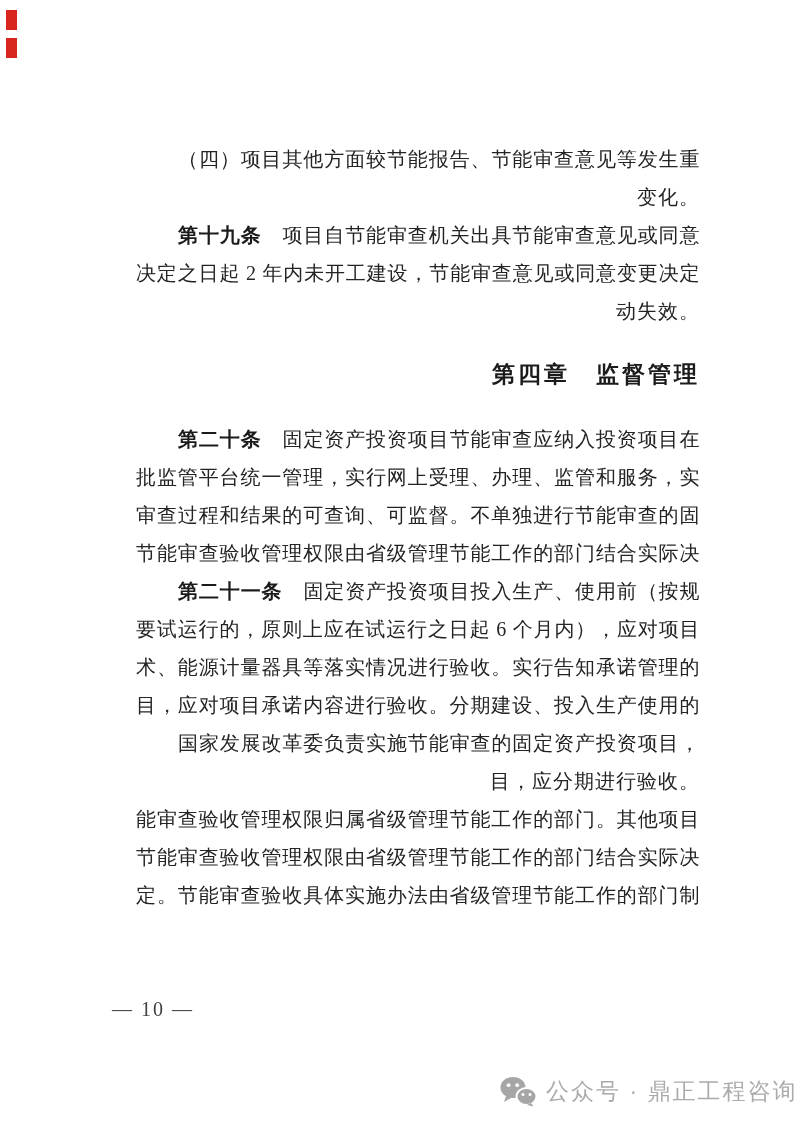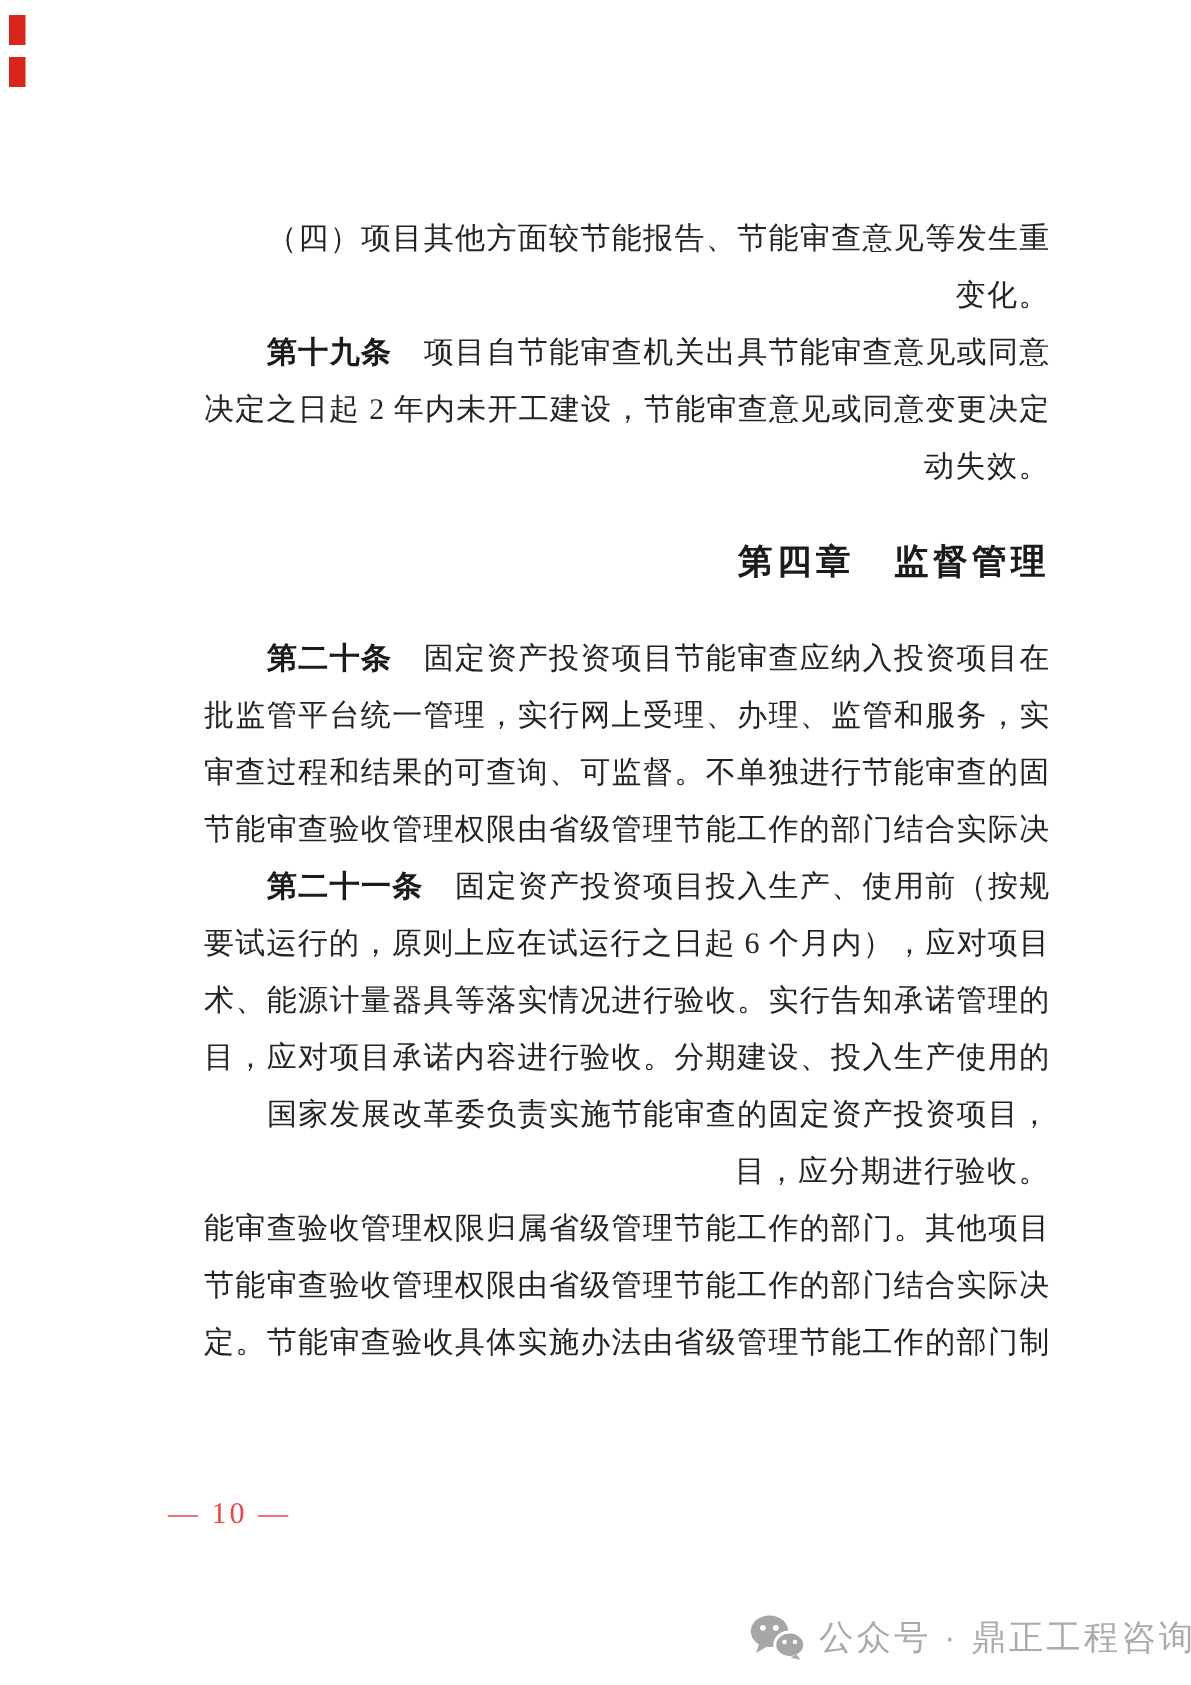--- a/index.html
+++ b/index.html
@@ -55,21 +55,21 @@
     color: #1b1b1b;
     font-family: "Liberation Sans", "DejaVu Sans", sans-serif;
   }
   .bold { font-weight: bold; color: #1b1b1b; }
   .page-number {
     position: absolute;
     left: 112px;
     top: 998px;
     font-size: 20px;
     letter-spacing: 2px;
-    color: #ef4444;
+    color: #404040;
     font-family: "Liberation Serif", "DejaVu Serif", serif;
   }
   .watermark {
     position: absolute;
     left: 500px;
     top: 1073px;
     height: 36px;
     display: flex;
     align-items: center;
     gap: 9px;

